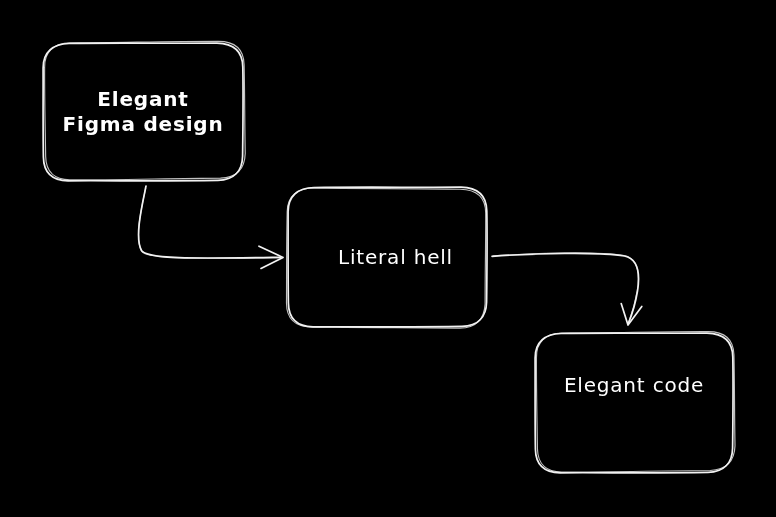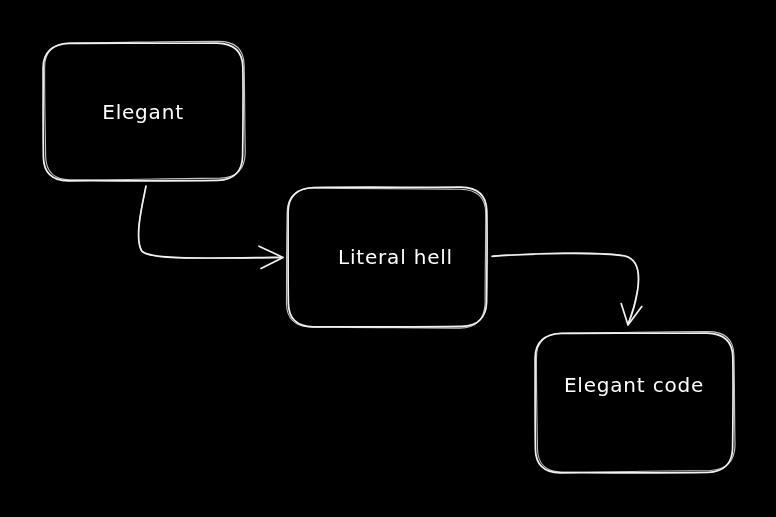--- a/index.html
+++ b/index.html
@@ -127,23 +127,24 @@
         C 637.5 258.8, 640.5 272, 637.5 291
         C 635.5 303, 631.8 315, 628.3 323.5"></path>
       <path class="pass2" transform="translate(0.6 -1.4)" d="M 492.5 257.3
         C 536 254.5, 597 252.5, 624 257
         C 636.5 259.8, 639.5 273, 636.8 291.5
         C 634.8 303.5, 631.2 315.5, 628 324"></path>
       <path class="pass1" d="M 628 325 L 621.2 303.5 M 628 325 L 641.8 306.5"></path>
     </g>
   </svg>
 
-  <div class="node" style="left:43px; top:43px; width:200px; height:138px;">
+  <div class="node" style="left:43px; top:43px; width:200px; height:138px;font-weight:bold;">
     <div class="label">
       <span>Elegant</span>
+      <span>Figma design</span>
     </div>
   </div>
 
   <div class="node" style="left:288px; top:187px; width:199px; height:140px;padding-left:16px;">
     <div class="label">
       <span>Literal hell</span>
     </div>
   </div>
 
   <div class="node" style="left:535px; top:333px; width:198px; height:104px;">

